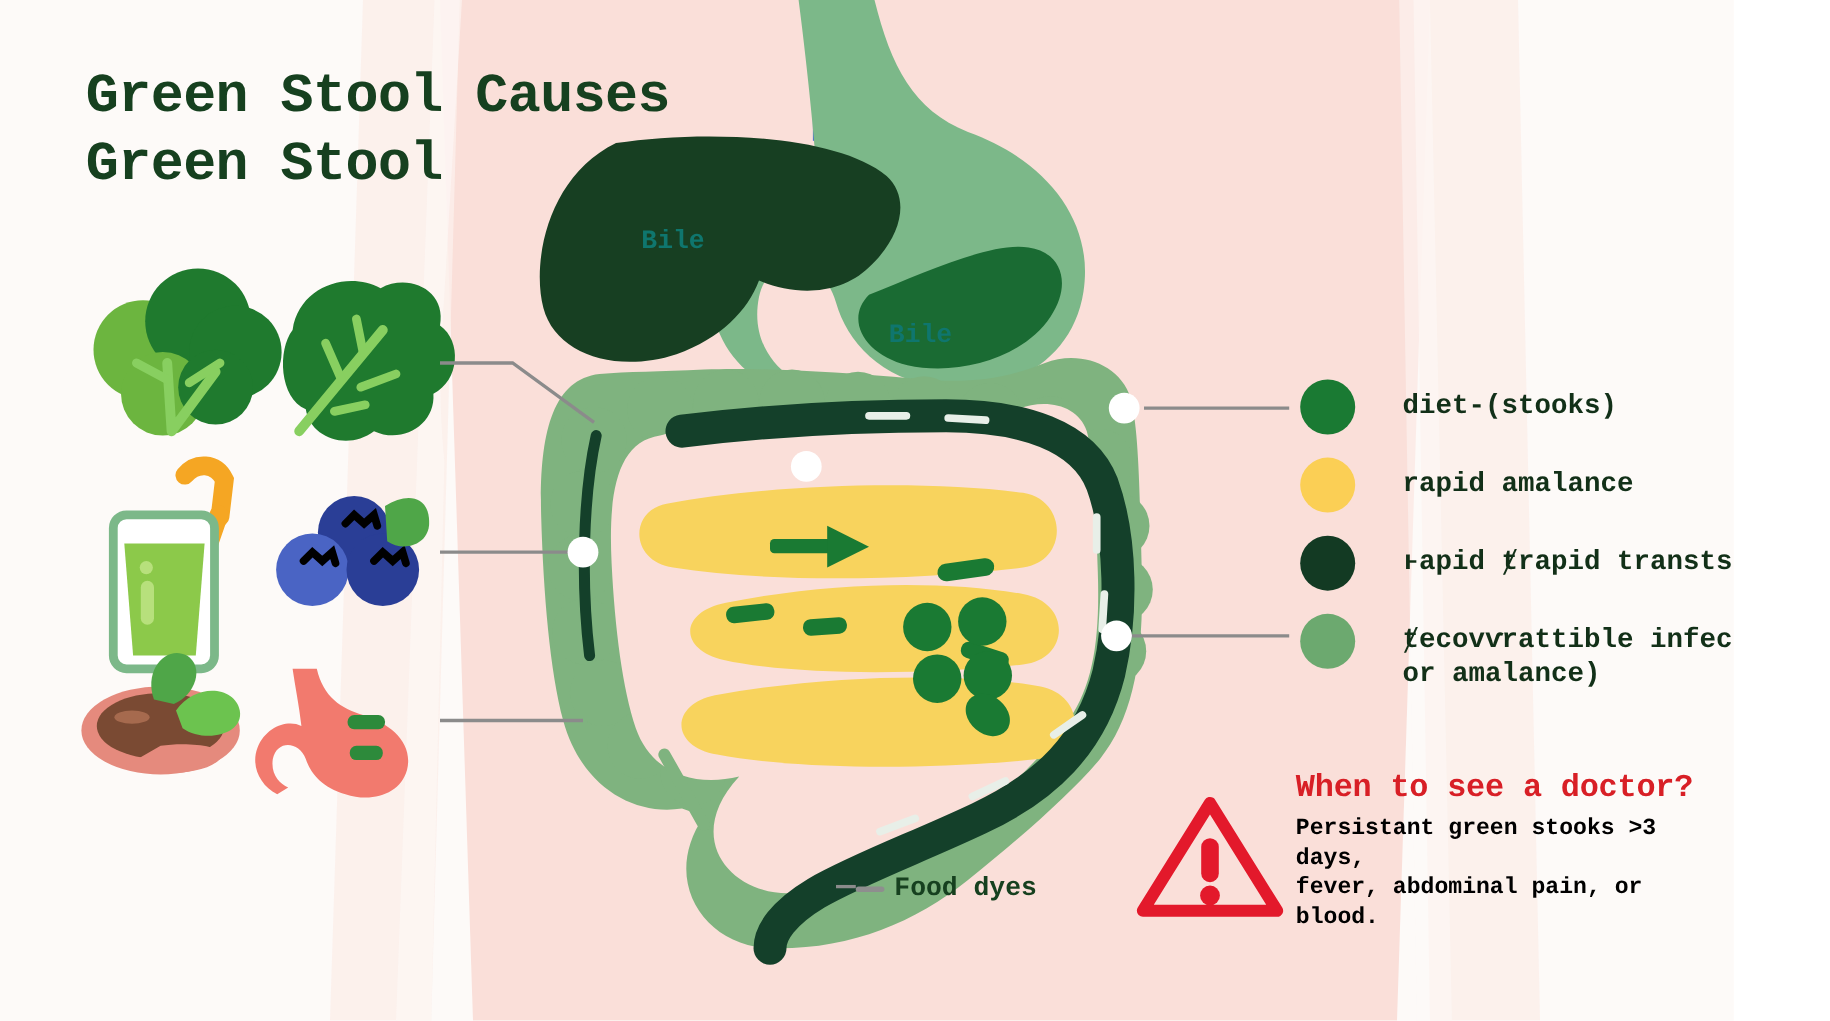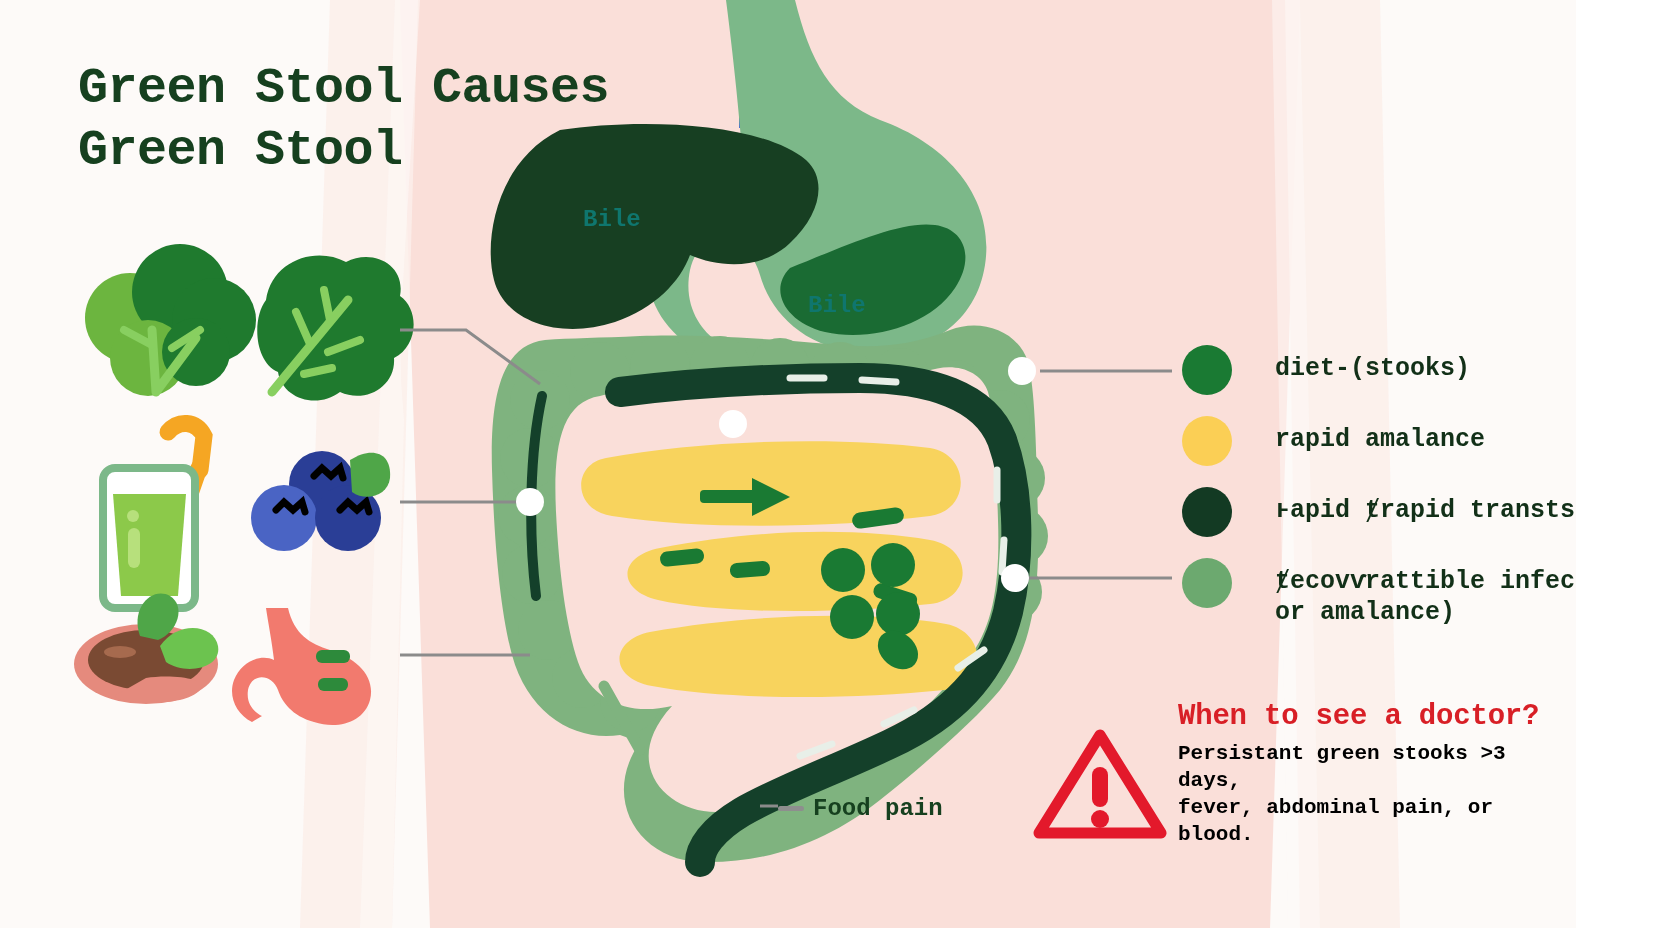--- a/index.html
+++ b/index.html
@@ -60,21 +60,21 @@
     white-space: pre-line;
   }
 
   
   #warning {
     position: absolute;
     left: 1030px;
     top: 700px;
     width: 520px;
     display: flex;
-    align-items: center;
+    align-items: flex-start;
   }
   #warn-icon { flex: 0 0 140px; margin-top: 18px; }
   #warn-text { margin-left: 8px; }
   #warn-title {
     font-size: 29px;
     font-weight: bold;
     color: #d81f26;
     letter-spacing: -0.2px;
   }
   #warn-body {
@@ -349,21 +349,21 @@
       <circle cx="1015" cy="578" r="14"></circle>
     </g>
   </svg>
 
   <div id="title">Green Stool Causes
 Green Stool</div>
 
   <div class="diagram-label" id="label-bile-liver">Bile</div>
   <div class="diagram-label" id="label-bile-gall">Bile</div>
   <div id="fooddye-dash"></div>
-  <div id="label-fooddyes">Food pain</div>
+  <div id="label-fooddyes">Food dyes</div>
 
   <div id="legend">
     <div class="legend-row">
       <span class="legend-dot" style="background:#1a7a33"></span>
       <span class="legend-label">diet-(stooks)</span>
     </div>
     <div class="legend-row">
       <span class="legend-dot" style="background:#fbcf55"></span>
       <span class="legend-label">rapid amalance</span>
     </div>

